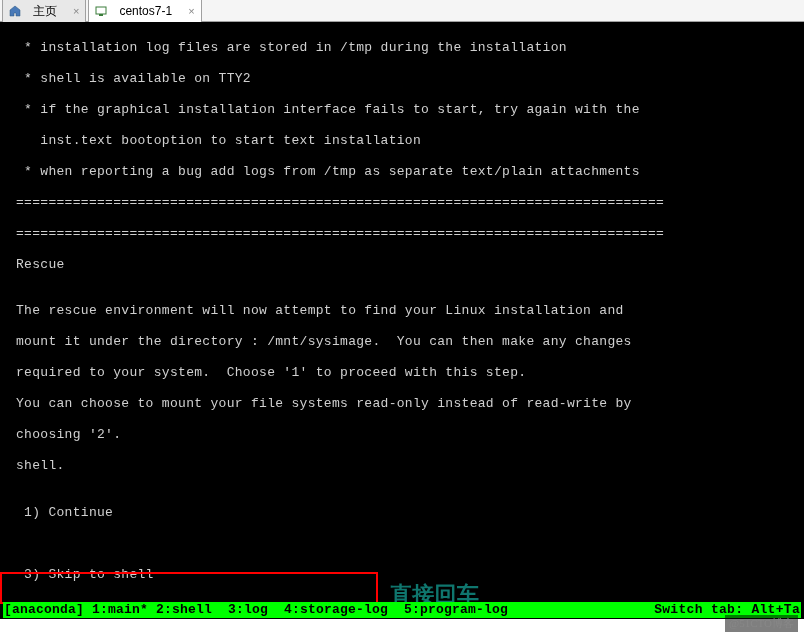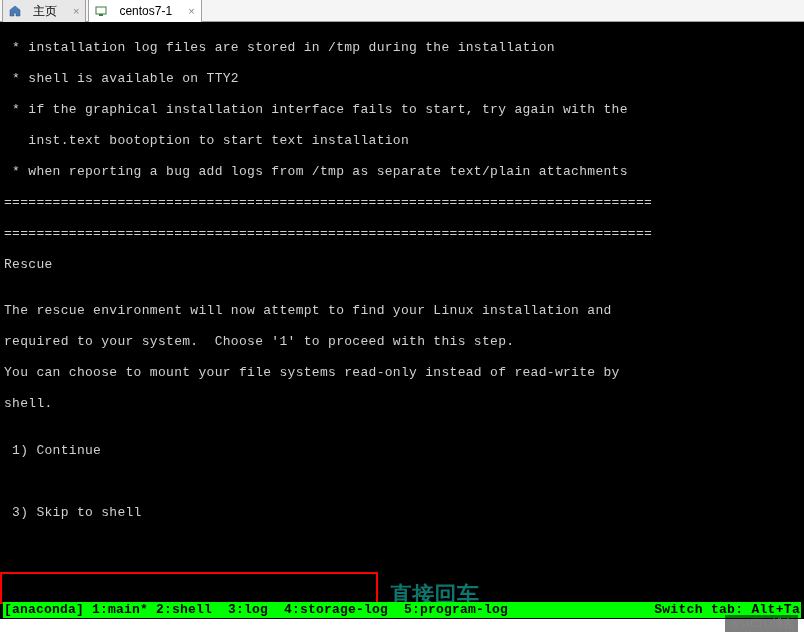--- a/index.html
+++ b/index.html
@@ -55,21 +55,21 @@
       font-size: 11px;
       margin-left: 4px;
       cursor: pointer;
     }
     .terminal {
       background: #000;
       color: #d0d0d0;
       font-family: "Courier New", monospace;
       font-size: 13px;
       line-height: 15.5px;
-      padding: 2px 4px;
+      padding: 2px 16px;
       height: 597px;
       white-space: pre;
       position: relative;
       letter-spacing: 0.3px;
     }
     .terminal-line {
       white-space: pre;
     }
     .highlight-box {
       position: absolute;
@@ -149,22 +149,24 @@
 <div class="terminal-line"> * installation log files are stored in /tmp during the installation</div>
 <div class="terminal-line"> * shell is available on TTY2</div>
 <div class="terminal-line"> * if the graphical installation interface fails to start, try again with the</div>
 <div class="terminal-line">   inst.text bootoption to start text installation</div>
 <div class="terminal-line"> * when reporting a bug add logs from /tmp as separate text/plain attachments</div>
 <div class="terminal-line">================================================================================</div>
 <div class="terminal-line">================================================================================</div>
 <div class="terminal-line">Rescue</div>
 <div class="terminal-line"></div>
 <div class="terminal-line">The rescue environment will now attempt to find your Linux installation and</div>
+<div class="terminal-line">mount it under the directory : /mnt/sysimage.  You can then make any changes</div>
 <div class="terminal-line">required to your system.  Choose '1' to proceed with this step.</div>
 <div class="terminal-line">You can choose to mount your file systems read-only instead of read-write by</div>
+<div class="terminal-line">choosing '2'.</div>
 <div class="terminal-line">shell.</div>
 <div class="terminal-line"></div>
 <div class="terminal-line"> 1) Continue</div>
 <div class="terminal-line"></div>
 <div class="terminal-line"></div>
 <div class="terminal-line"> 3) Skip to shell</div>
 <div class="terminal-line"></div>
 
 <div class="terminal-line"></div>
 

